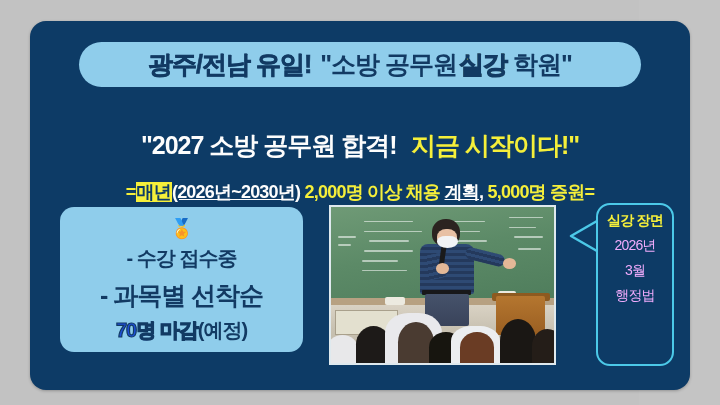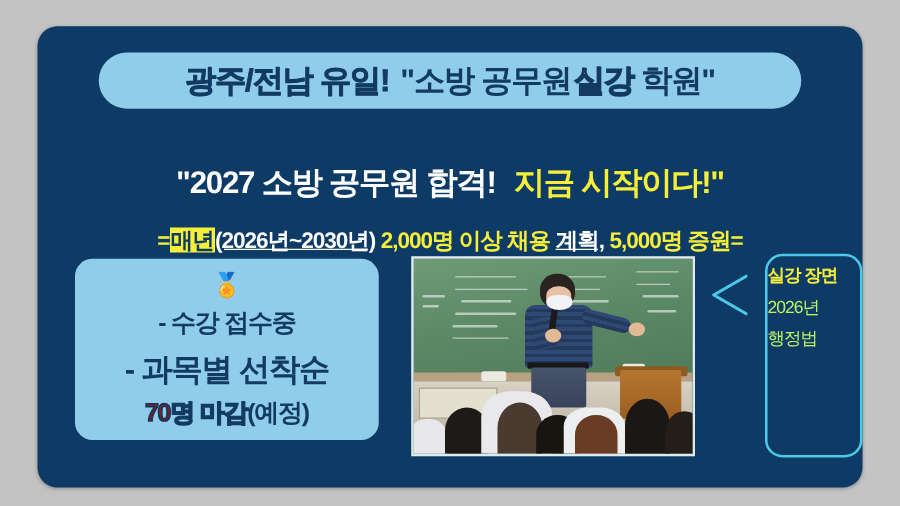--- a/index.html
+++ b/index.html
@@ -143,21 +143,21 @@
     gap: 5px;
   }
   #medal-icon {
     font-size: 19px;
     line-height: 1;
   }
   #info-line-2 { font-size: 20px; margin-top: 7px; }
   #info-line-3 { font-size: 25px; margin-top: 7px; }
   #info-line-4 { font-size: 20px; margin-top: 5px; }
   .y-out {
-    color: #7f1d1d;
+    color: #1d4ed8;
     -webkit-text-stroke: 1.2px #123a63;
   }
 
   
   #photo-frame {
     position: absolute;
     left: 299px;
     top: 184px;
     width: 227px;
     height: 160px;
@@ -335,40 +335,39 @@
   #callout {
     position: absolute;
     left: 566px;
     top: 182px;
     width: 78px;
     height: 163px;
     border: 2.5px solid #4cc9e8;
     border-radius: 14px;
     box-sizing: border-box;
     background: transparent;
-    text-align: left;
+    text-align: center;
     padding-top: 7px;
-    margin-left: 16px;
   }
   #callout-tail {
     position: absolute;
     left: 538px;
     top: 198px;
     width: 30px;
     height: 34px;
   }
   .co-title {
     color: #f5ef3a;
     font-size: 14px;
     font-weight: bold;
     letter-spacing: -0.8px;
     white-space: nowrap;
   }
   .co-line {
-    color: #bef264;
+    color: #f0abfc;
     font-size: 14px;
     letter-spacing: -0.8px;
     white-space: nowrap;
     margin-top: 7px;
   }
 </style>
 </head>
 <body>
 
 <div id="stage">
@@ -456,17 +455,18 @@
       </div>
     </div>
 
     <svg id="callout-tail" viewBox="0 0 30 34">
       <polyline points="29,2 3,17 29,32" fill="none" stroke="#4cc9e8" stroke-width="2.5" stroke-linejoin="round" stroke-linecap="round"></polyline>
     </svg>
 
     <div id="callout">
       <div class="co-title">실강 장면</div>
       <div class="co-line">2026년</div>
+      <div class="co-line">3월</div>
       <div class="co-line">행정법</div>
     </div>
 
   </div>
 </div>
 
 </body></html>

